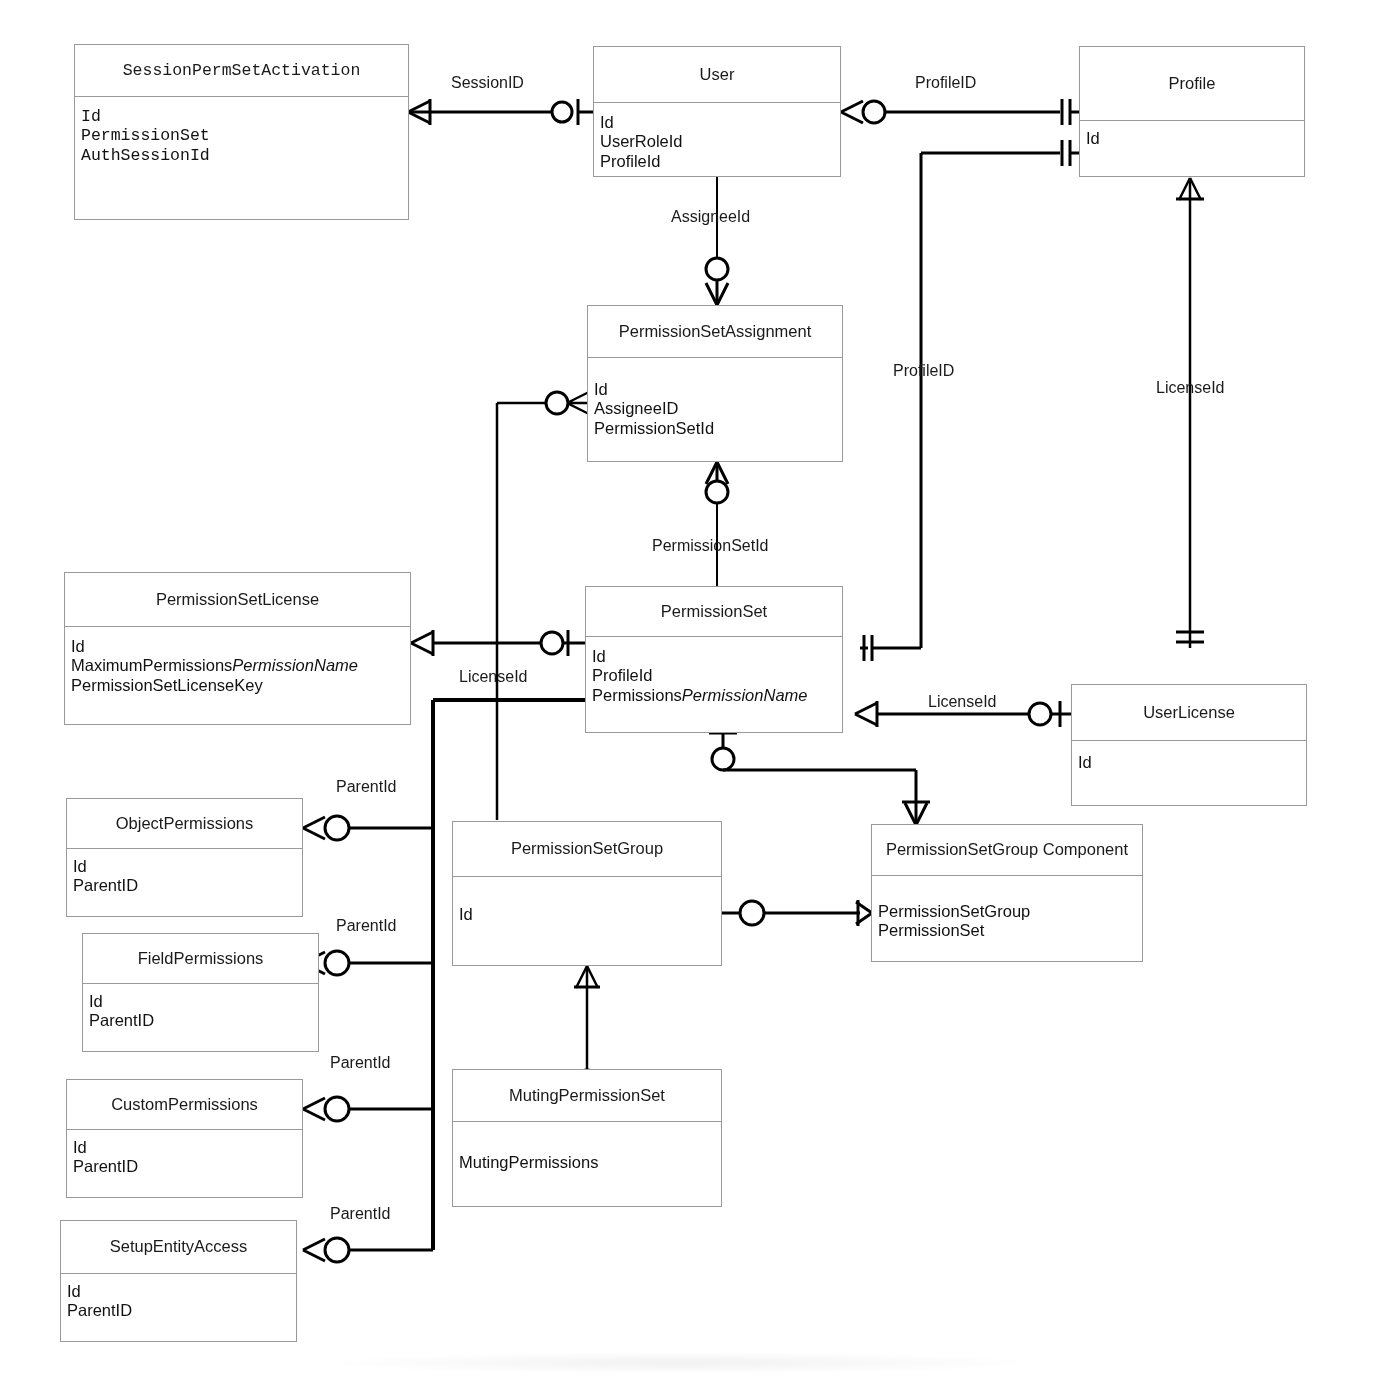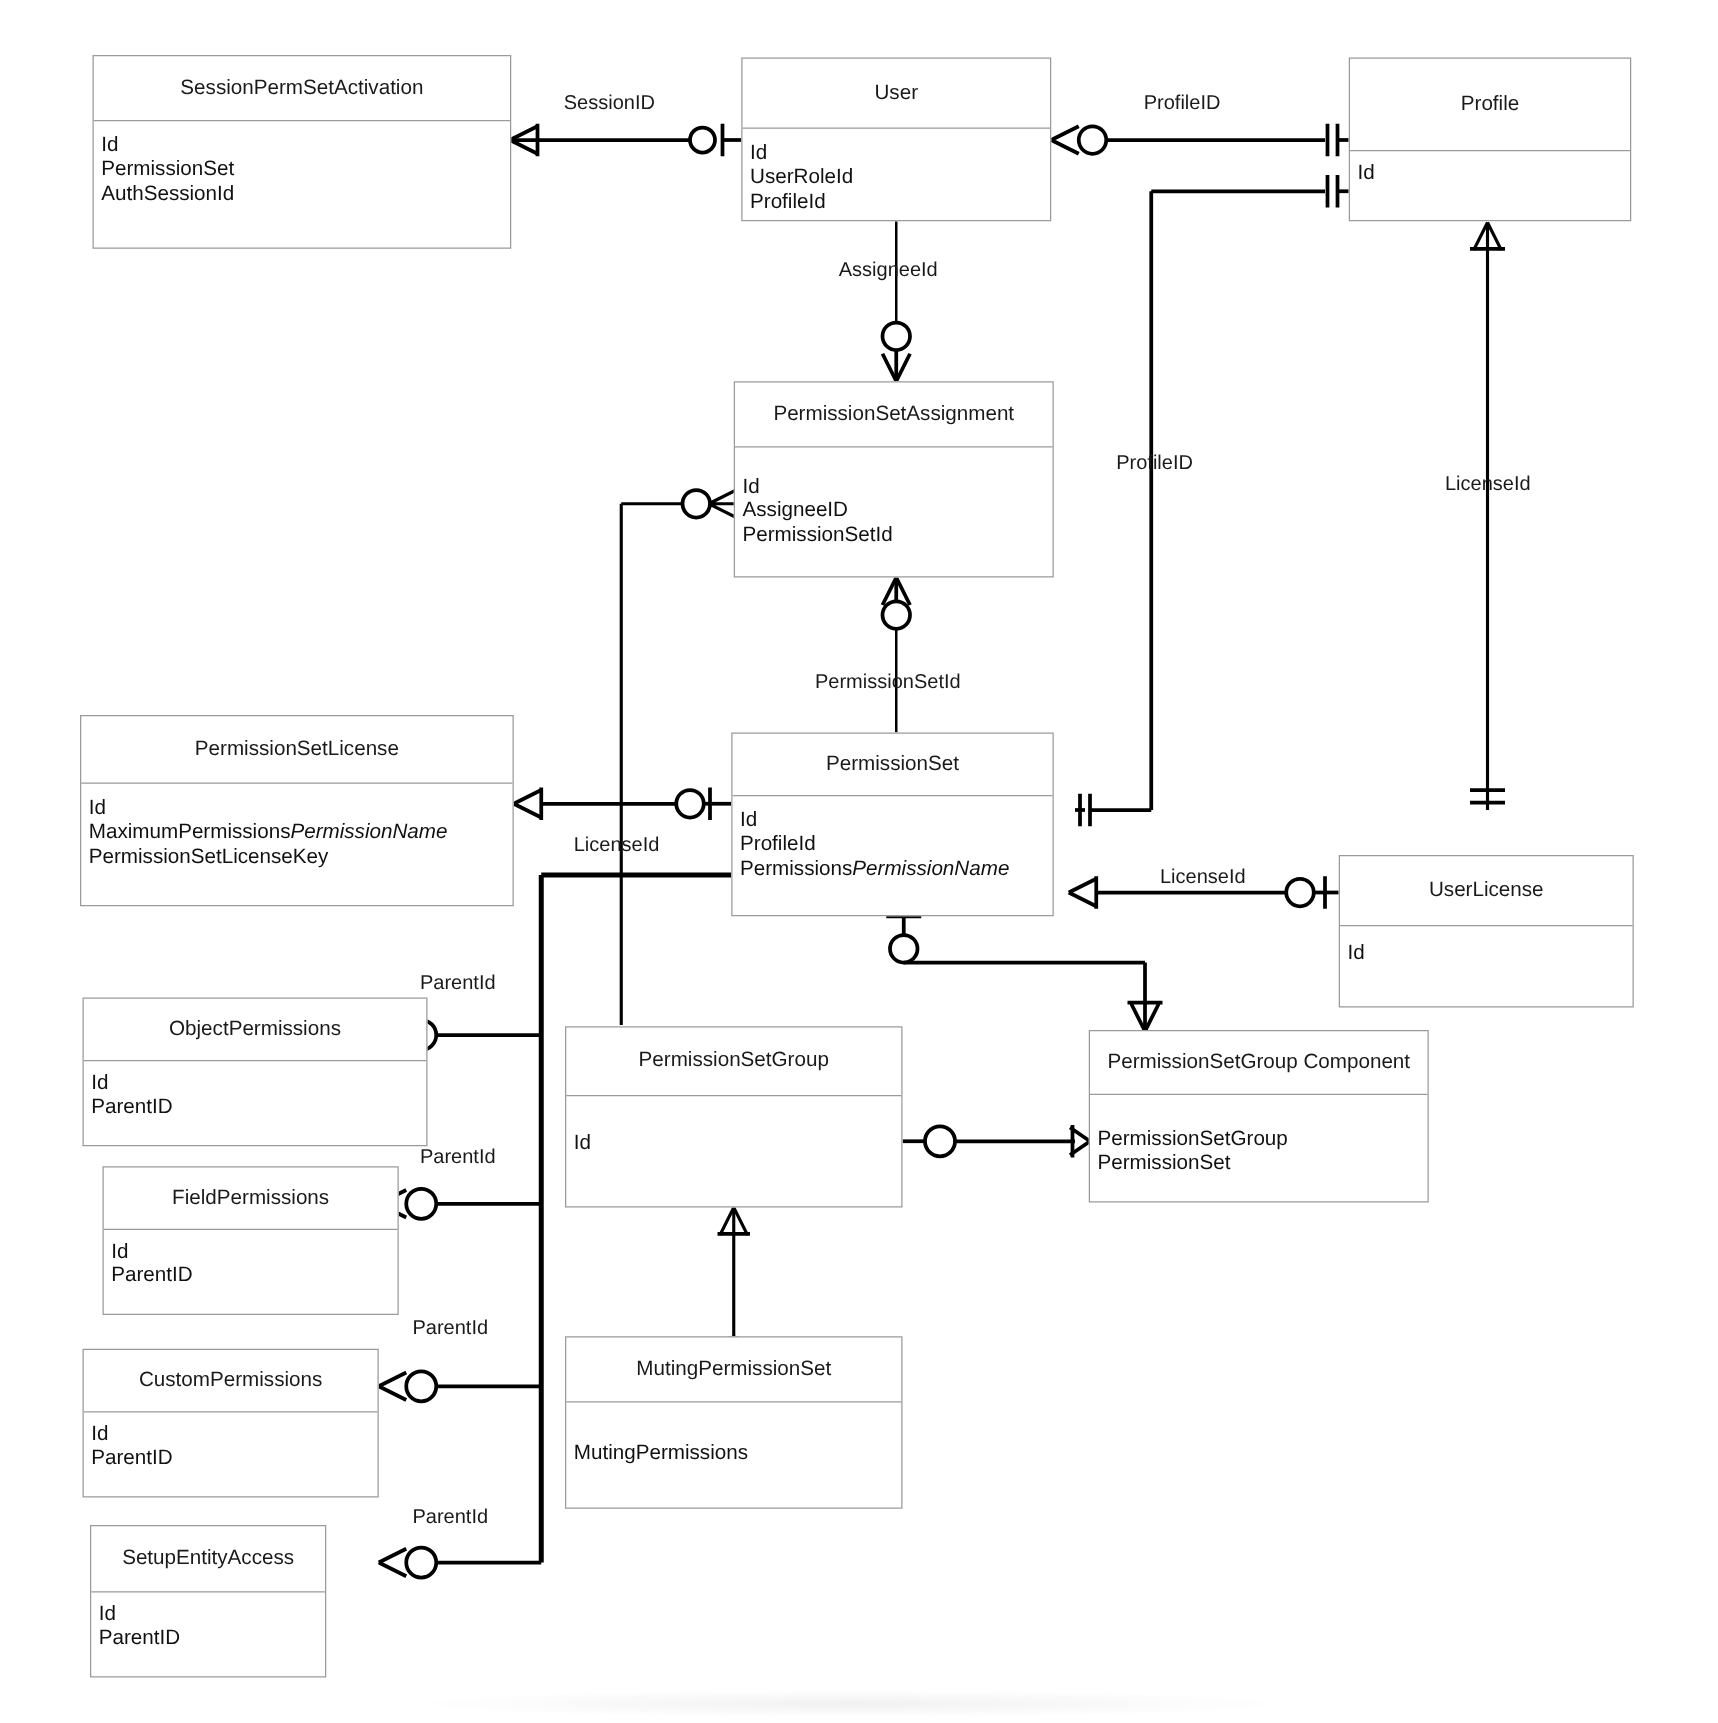--- a/index.html
+++ b/index.html
@@ -161,21 +161,21 @@
       <circle cx="337" cy="1109" r="12" stroke-width="3" fill="#ffffff"></circle>
       <line x1="349" y1="1109" x2="433" y2="1109" stroke-width="3"></line>
 
       <path d="M303,1250 L325,1239 M303,1250 L325,1261" stroke-width="3"></path>
       <circle cx="337" cy="1250" r="12" stroke-width="3" fill="#ffffff"></circle>
       <line x1="349" y1="1250" x2="433" y2="1250" stroke-width="3"></line>
 
     </g>
   </svg>
 
-  <div class="entity" style="left:74px;top:44px;width:335px;height:155px;">
+  <div class="entity" style="left:74px;top:44px;width:335px;height:176px;font-family:Liberation Mono, monospace;">
     <div class="title" style="height:52px;">SessionPermSetActivation</div>
     <div class="attrs">
       <div class="attr">Id</div>
       <div class="attr">PermissionSet</div>
       <div class="attr">AuthSessionId</div>
     </div>
   </div>
 
   <div class="entity" style="left:593px;top:46px;width:248px;height:131px;">
     <div class="title" style="height:56px;">User</div>
@@ -220,21 +220,21 @@
     </div>
   </div>
 
   <div class="entity" style="left:1071px;top:684px;width:236px;height:122px;">
     <div class="title" style="height:56px;">UserLicense</div>
     <div class="attrs" style="padding-top:12px;">
       <div class="attr">Id</div>
     </div>
   </div>
 
-  <div class="entity" style="left:66px;top:798px;width:276px;height:119px;">
+  <div class="entity" style="left:66px;top:798px;width:237px;height:119px;">
     <div class="title" style="height:50px;">ObjectPermissions</div>
     <div class="attrs" style="padding-top:8px;">
       <div class="attr">Id</div>
       <div class="attr">ParentID</div>
     </div>
   </div>
 
   <div class="entity" style="left:82px;top:933px;width:237px;height:119px;">
     <div class="title" style="height:50px;">FieldPermissions</div>
     <div class="attrs" style="padding-top:8px;">
@@ -244,21 +244,21 @@
   </div>
 
   <div class="entity" style="left:66px;top:1079px;width:237px;height:119px;">
     <div class="title" style="height:50px;">CustomPermissions</div>
     <div class="attrs" style="padding-top:8px;">
       <div class="attr">Id</div>
       <div class="attr">ParentID</div>
     </div>
   </div>
 
-  <div class="entity" style="left:72px;top:1220px;width:189px;height:122px;">
+  <div class="entity" style="left:60px;top:1220px;width:237px;height:122px;">
     <div class="title" style="height:53px;">SetupEntityAccess</div>
     <div class="attrs" style="padding-top:8px;">
       <div class="attr">Id</div>
       <div class="attr">ParentID</div>
     </div>
   </div>
 
   <div class="entity" style="left:452px;top:821px;width:270px;height:145px;">
     <div class="title" style="height:55px;">PermissionSetGroup</div>
     <div class="attrs" style="padding-top:28px;">

